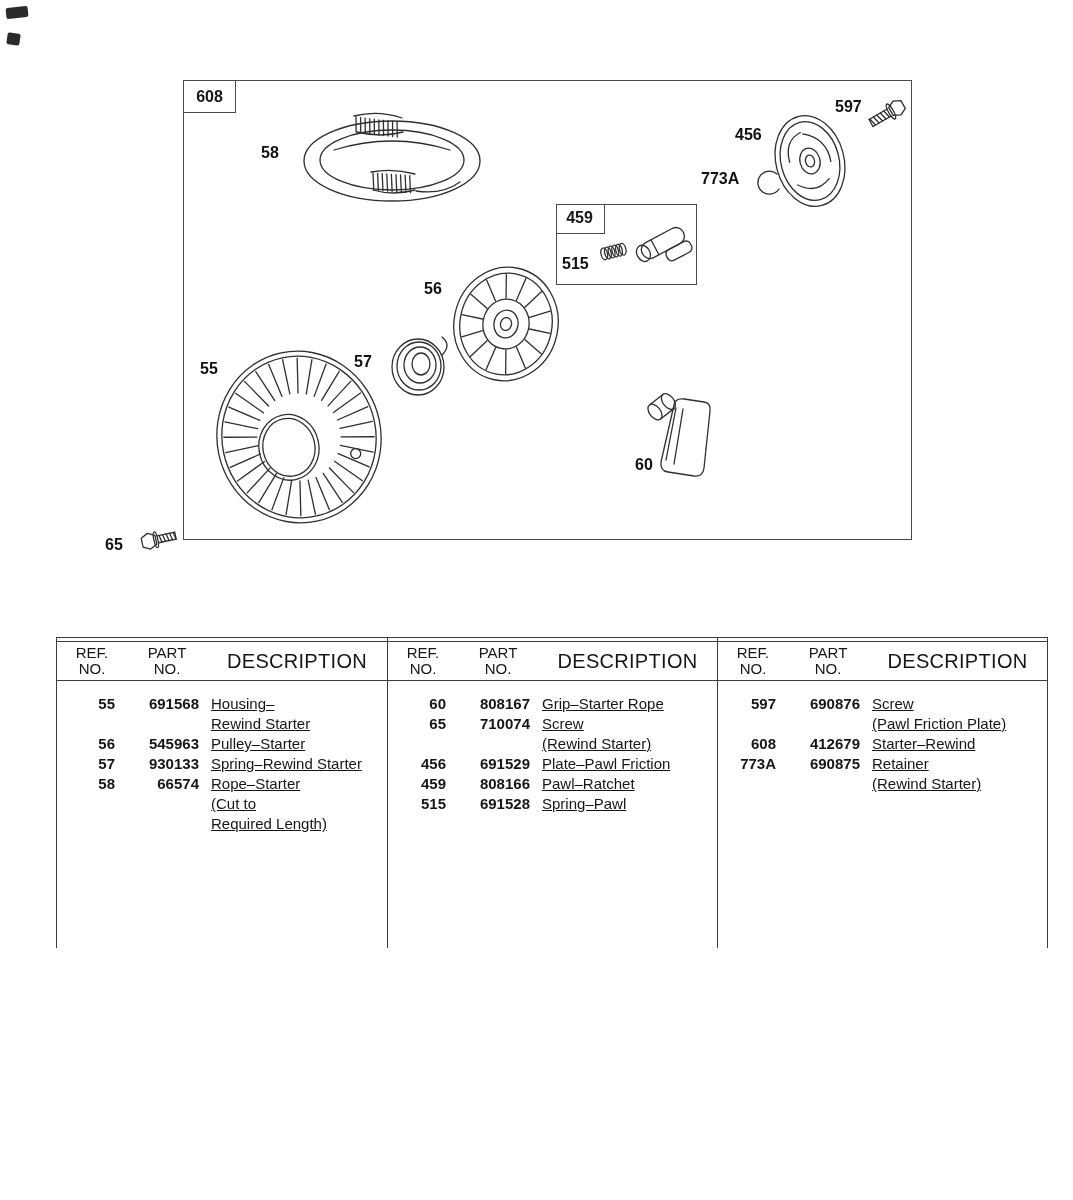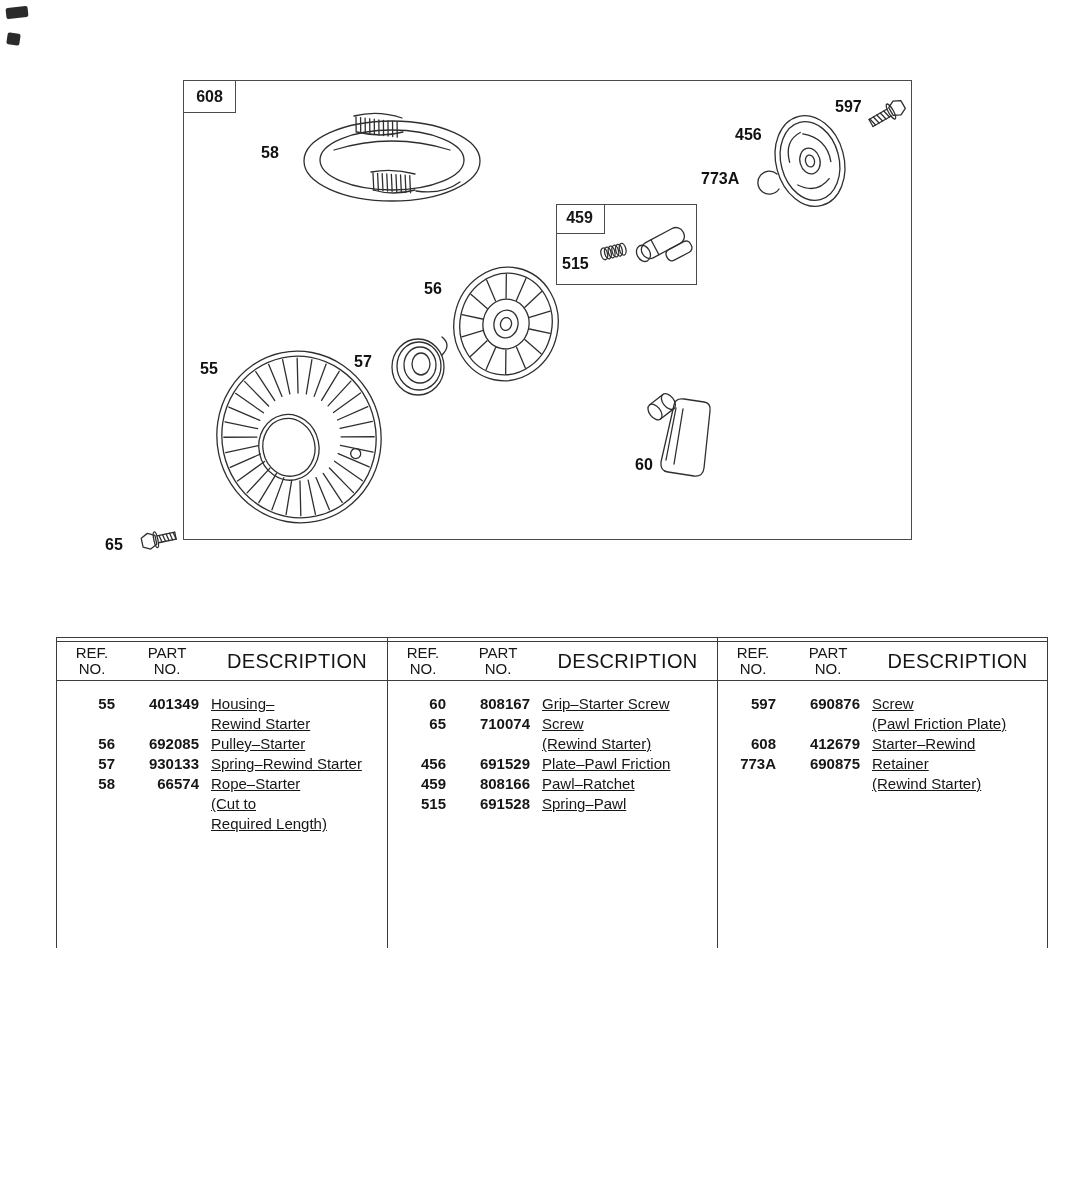--- a/index.html
+++ b/index.html
@@ -263,27 +263,27 @@
       <div class="pt-head">
         <div class="h2">REF.
 NO.</div>
         <div class="h2">PART
 NO.</div>
         <div class="hdesc">DESCRIPTION</div>
       </div>
       <div class="pt-rows">
         <div class="pt-row">
           <div class="cell-ref">55</div>
-          <div class="cell-part">401349</div>
+          <div class="cell-part">691568</div>
           <div class="cell-desc">Housing–
 Rewind Starter</div>
         </div>
         <div class="pt-row">
           <div class="cell-ref">56</div>
-          <div class="cell-part">692085</div>
+          <div class="cell-part">545963</div>
           <div class="cell-desc">Pulley–Starter</div>
         </div>
         <div class="pt-row">
           <div class="cell-ref">57</div>
           <div class="cell-part">930133</div>
           <div class="cell-desc">Spring–Rewind Starter</div>
         </div>
         <div class="pt-row">
           <div class="cell-ref">58</div>
           <div class="cell-part">66574</div>
@@ -299,21 +299,21 @@
         <div class="h2">REF.
 NO.</div>
         <div class="h2">PART
 NO.</div>
         <div class="hdesc">DESCRIPTION</div>
       </div>
       <div class="pt-rows">
         <div class="pt-row">
           <div class="cell-ref">60</div>
           <div class="cell-part">808167</div>
-          <div class="cell-desc">Grip–Starter Screw</div>
+          <div class="cell-desc">Grip–Starter Rope</div>
         </div>
         <div class="pt-row">
           <div class="cell-ref">65</div>
           <div class="cell-part">710074</div>
           <div class="cell-desc">Screw
 (Rewind Starter)</div>
         </div>
         <div class="pt-row">
           <div class="cell-ref">456</div>
           <div class="cell-part">691529</div>

